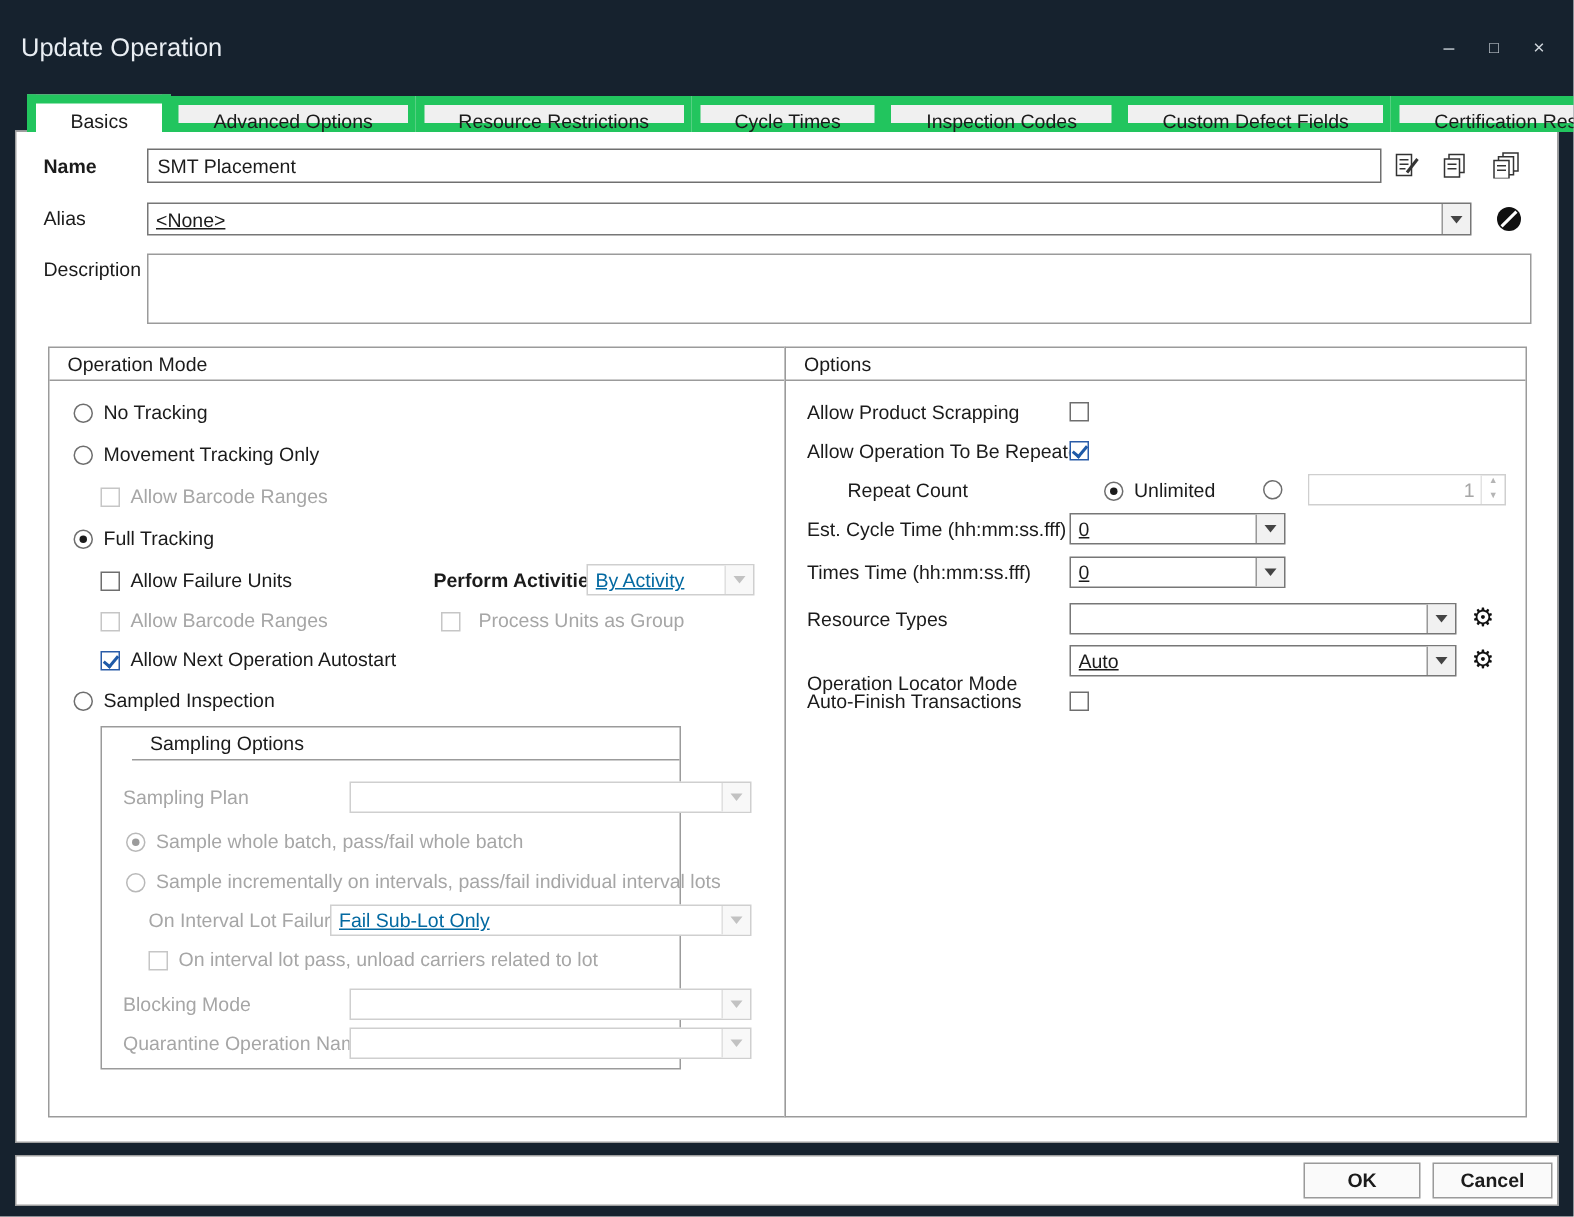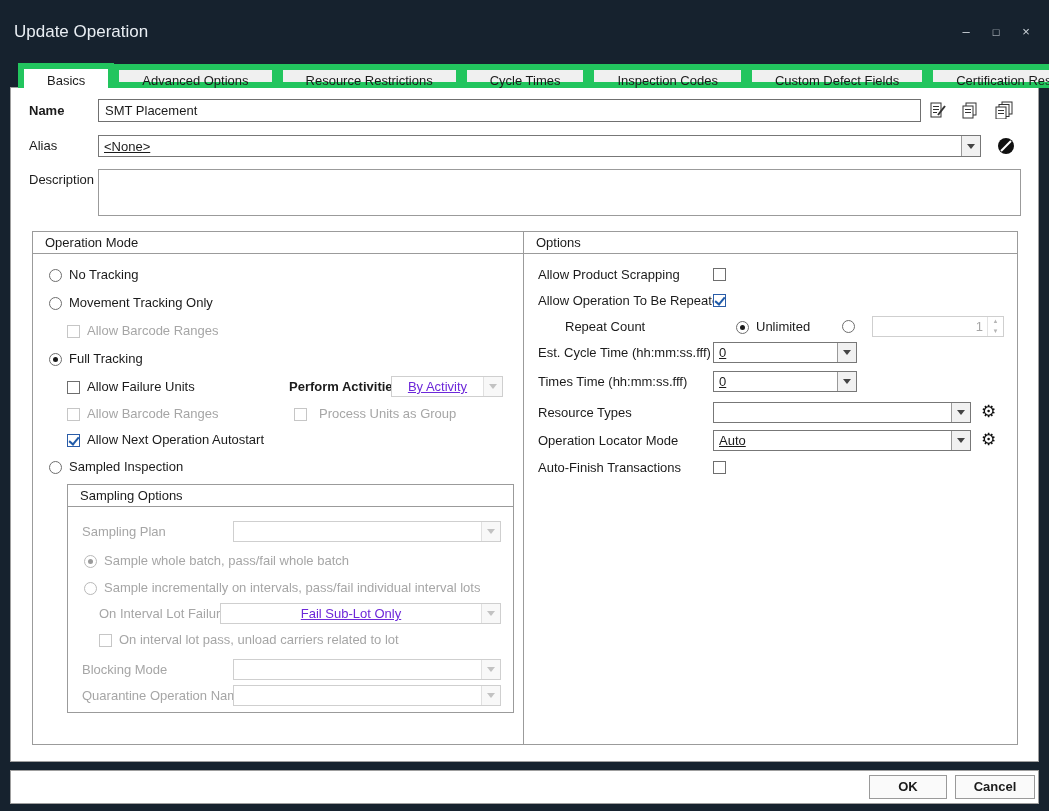--- a/index.html
+++ b/index.html
@@ -95,21 +95,21 @@
     width:19px; flex:none; border-left:1px solid #999; background:#f1f1f1;
     display:flex; align-items:center; justify-content:center; cursor:pointer;
   }
   .tri {
     width:0; height:0; border-left:4px solid transparent; border-right:4px solid transparent;
     border-top:5px solid #444;
   }
   .combo.disabled { border-color:#cfcfcf; }
   .combo.disabled .combo-btn { background:#f8f8f8; border-left-color:#e0e0e0; }
   .combo.disabled .tri { border-top-color:#c2c2c2; }
-  .combo.disabled .combo-text { color:#6d28d9;text-align:center; }
+  .combo.disabled .combo-text { color:#0369a1; }
 
   .spin { position:absolute; display:flex; border:1px solid #cfcfcf; height:21px; background:#fff; }
   .spin-text {
     flex:1; min-width:0; border:none; outline:none; background:#fff; text-align:right;
     font:13px "Liberation Sans", sans-serif; color:#a6a6a6; padding:0 4px;
   }
   .spin-btns { width:16px; flex:none; display:flex; flex-direction:column; border-left:1px solid #e3e3e3; }
   .spin-btn { flex:1; font-size:6px; line-height:9px; text-align:center; color:#b5b5b5; overflow:hidden; }
 
   .gear { position:absolute; font-size:17px; line-height:18px; color:#111; cursor:pointer; }
@@ -234,21 +234,21 @@
     <div class="row" style="left:34px;top:200px;">
       <span class="checkbox checked"></span>
       <span class="lbl">Allow Next Operation Autostart</span>
     </div>
 
     <div class="row" style="left:16px;top:227px;">
       <span class="radio"></span>
       <span class="lbl">Sampled Inspection</span>
     </div>
 
-    <div class="groupbox" style="left:34px;top:252px;width:447px;height:229px;">
+    <div class="groupbox" style="left:34px;top:252px;width:387px;height:229px;padding-left:20px;">
       <div class="group-title">Sampling Options</div>
 
       <span class="lbl gray" style="left:14px;top:39px;">Sampling Plan</span>
       <div class="combo disabled" style="left:165px;top:36px;width:268px;">
         <input class="combo-text" disabled="" value="" style="">
         <span class="combo-btn">
             <span class="tri"></span>
           </span>
       </div>
 
@@ -334,21 +334,21 @@
 
     <span class="lbl" style="left:14px;top:173px;">Resource Types</span>
     <div class="combo" style="left:189px;top:170px;width:258px;">
       <input class="combo-text" value="" style="">
       <span class="combo-btn">
           <span class="tri"></span>
         </span>
     </div>
     <span class="gear" style="left:457px;top:171px;">⚙</span>
 
-    <span class="lbl" style="left:14px;top:201px;text-align:center;">Operation Locator Mode</span>
+    <span class="lbl" style="left:14px;top:216px;text-align:center;">Operation Locator Mode</span>
     <div class="combo" style="left:189px;top:198px;width:258px;">
       <input class="combo-text" value="Auto" style="">
       <span class="combo-btn">
           <span class="tri"></span>
         </span>
     </div>
     <span class="gear" style="left:457px;top:199px;">⚙</span>
 
     <span class="lbl" style="left:14px;top:228px;">Auto-Finish Transactions</span>
     <span class="checkbox" style="position:absolute;left:189px;top:229px;"></span>

